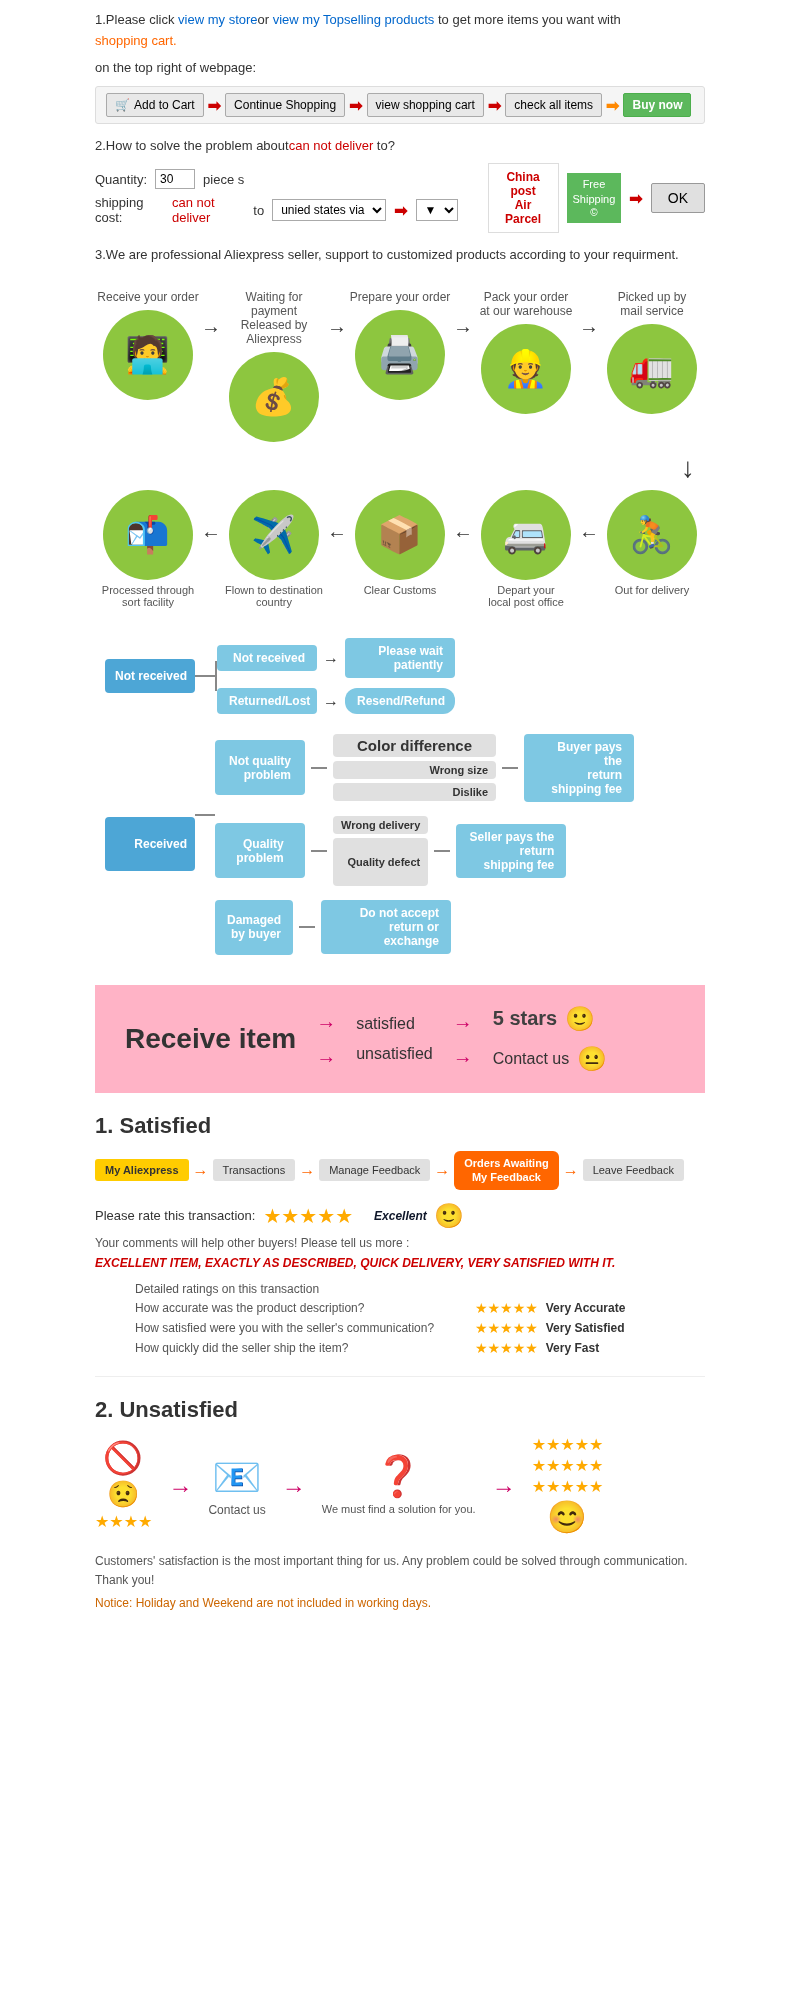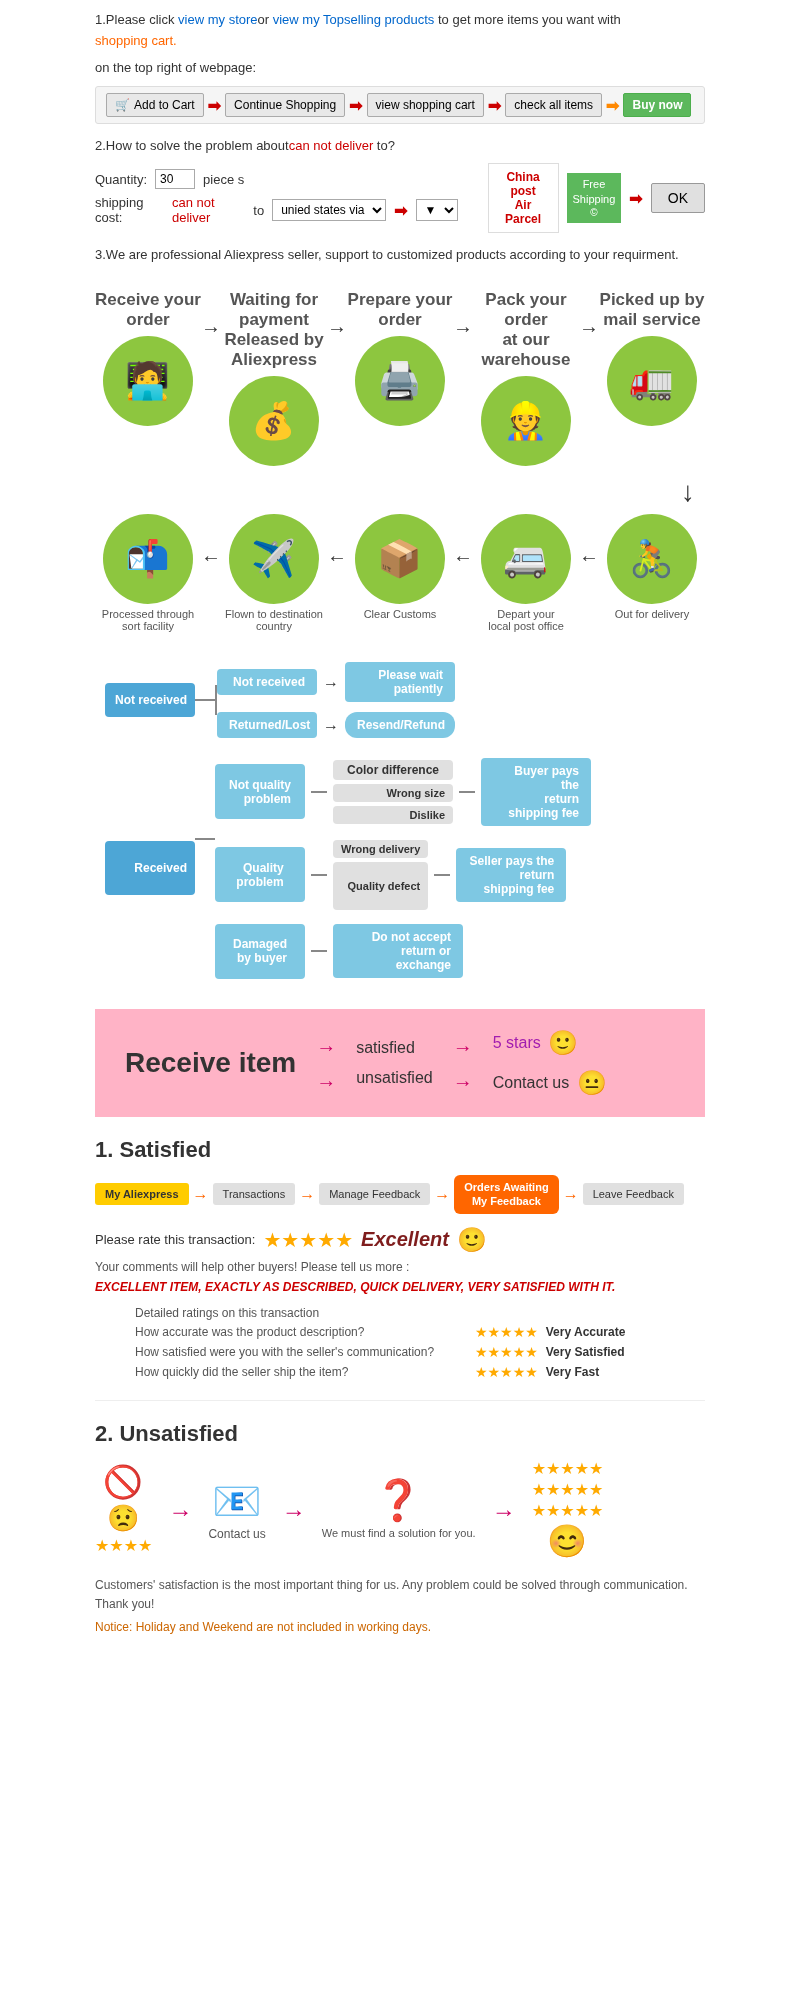--- a/index.html
+++ b/index.html
@@ -107,25 +107,24 @@
       margin-bottom: 10px;
     }
     .process-step {
       display: flex;
       flex-direction: column;
       align-items: center;
       width: 110px;
       text-align: center;
     }
     .process-step-label {
-      font-size: 17px;
+      font-size: 12px;
       color: #555;
       margin-bottom: 6px;
       text-align: center;
-      font-weight: bold;
     }
     .process-arrow {
       font-size: 20px;
       color: #333;
       margin-top: 25px;
       flex-shrink: 0;
     }
     .process-bottom-label {
       font-size: 11px;
       color: #555;
@@ -168,21 +167,21 @@
       align-items: center;
       gap: 20px;
     }
     .receive-item-text {
       font-size: 28px;
       font-weight: bold;
       color: #333;
     }
     .pink-arrow { color: #cc0066; font-size: 20px; font-weight: bold; }
     .satisfy-text { font-size: 16px; color: #333; }
-    .stars-text { font-size: 16px; font-weight: normal; color: #a21caf; }
+    .stars-text { font-size: 20px; font-weight: bold; color: #404040; }
     .contact-text { font-size: 16px; color: #333; }
     .emoji { font-size: 24px; }
 
     
     .satisfied-section { margin: 20px 0; }
     .satisfied-title { font-size: 22px; color: #333; margin-bottom: 12px; }
     .steps-row {
       display: flex;
       align-items: center;
       gap: 4px;
@@ -194,21 +193,21 @@
       border-radius: 3px;
       text-align: center;
     }
     .step-yellow { background: #ffcc00; color: #333; font-weight: bold; }
     .step-gray { background: #e0e0e0; color: #333; }
     .step-highlight { background: #ff6600; color: #fff; font-weight: bold; border-radius: 6px; }
     .step-arrow { color: #ff6600; font-size: 16px; font-weight: bold; }
 
     .rate-row { display: flex; align-items: center; gap: 8px; margin-bottom: 6px; font-size: 13px; }
     .star-gold { color: #ffaa00; font-size: 20px; }
-    .excellent-text { font-weight: bold; font-style: italic; font-size: 20px; color: #7f1d1d; }
+    .excellent-text { font-weight: bold; font-style: italic; font-size: 12px; color: #0f172a; margin-left: 13px; }
     .comment-text { font-size: 12px; color: #555; margin-bottom: 6px; }
     .excellent-quote { color: #cc0000; font-style: italic; font-size: 12px; font-weight: bold; margin-bottom: 12px; }
 
     .ratings-table { margin-bottom: 16px; }
     .ratings-row { display: flex; align-items: center; margin-bottom: 4px; font-size: 12px; margin-left: 40px; }
     .ratings-label { width: 340px; color: #555; }
     .ratings-stars { color: #ffaa00; font-size: 14px; margin-right: 8px; }
     .ratings-result { font-weight: bold; color: #333; font-size: 12px; }
 
     
@@ -396,41 +395,41 @@
 
   <div style="display:flex; align-items:flex-start; gap:0;">
     <div class="fc-box fc-blue" style="width:90px; padding:20px 8px; align-self:center;">Received</div>
     <div style="width:20px; height:2px; background:#888; margin-top:80px;"></div>
     <div style="display:flex; flex-direction:column; gap:14px;">
 
       <div style="display:flex; align-items:center; gap:6px;">
         <div class="fc-box fc-lightblue" style="width:90px; height:55px; display:flex; align-items:center; justify-content:center;">Not quality<br>problem</div>
         <div style="width:16px; height:2px; background:#888;"></div>
         <div style="display:flex; flex-direction:column; gap:4px;">
-          <div class="fc-box" style="background:#e0e0e0; font-size:12px; padding:3px 14px;">Color difference</div>
+          <div class="fc-box" style="background:#e0e0e0; font-size:15px; padding:3px 24px;">Color difference</div>
           <div class="fc-box" style="background:#e0e0e0; font-size:11px; padding:3px 8px;">Wrong size</div>
           <div class="fc-box" style="background:#e0e0e0; font-size:11px; padding:3px 8px;">Dislike</div>
         </div>
         <div style="width:16px; height:2px; background:#888;"></div>
         <div class="fc-box fc-lightblue" style="width:110px;">Buyer pays the<br>return shipping fee</div>
       </div>
 
       <div style="display:flex; align-items:center; gap:6px;">
         <div class="fc-box fc-lightblue" style="width:90px; height:55px; display:flex; align-items:center; justify-content:center;">Quality<br>problem</div>
         <div style="width:16px; height:2px; background:#888;"></div>
         <div style="display:flex; flex-direction:column; gap:4px;">
           <div class="fc-box" style="background:#e0e0e0; font-size:11px; padding:3px 8px;">Wrong delivery</div>
           <div class="fc-box" style="background:#e0e0e0; font-size:11px; padding:18px 8px;">Quality defect</div>
         </div>
         <div style="width:16px; height:2px; background:#888;"></div>
         <div class="fc-box fc-lightblue" style="width:110px;">Seller pays the<br>return shipping fee</div>
       </div>
 
       <div style="display:flex; align-items:center; gap:6px;">
-        <div class="fc-box fc-lightblue" style="width:90px; height:55px; display:flex; align-items:center; justify-content:center;">Damaged<br>by buyer</div>
+        <div class="fc-box fc-lightblue" style="width:78px; height:55px; display:flex; align-items:center; justify-content:center;">Damaged<br>by buyer</div>
         <div style="width:16px; height:2px; background:#888;"></div>
         <div class="fc-box fc-lightblue" style="width:130px;">Do not accept<br>return or exchange</div>
       </div>
     </div>
   </div>
 </div>
 
 <div class="pink-section">
   <div class="receive-item-text">Receive item</div>
   <div style="display:flex; flex-direction:column; gap:12px;">

